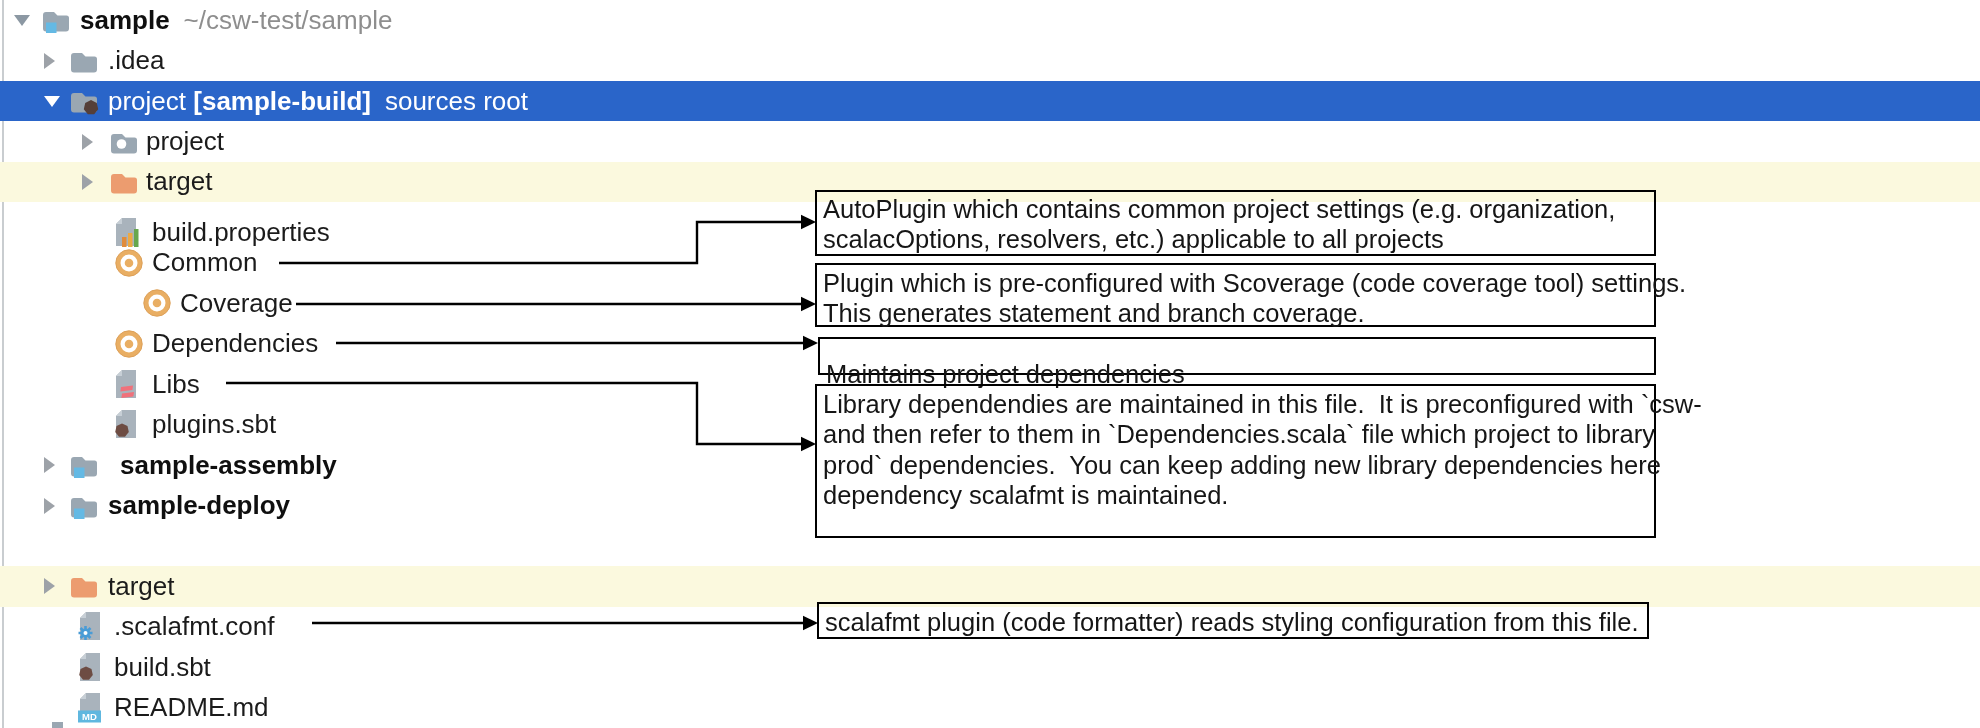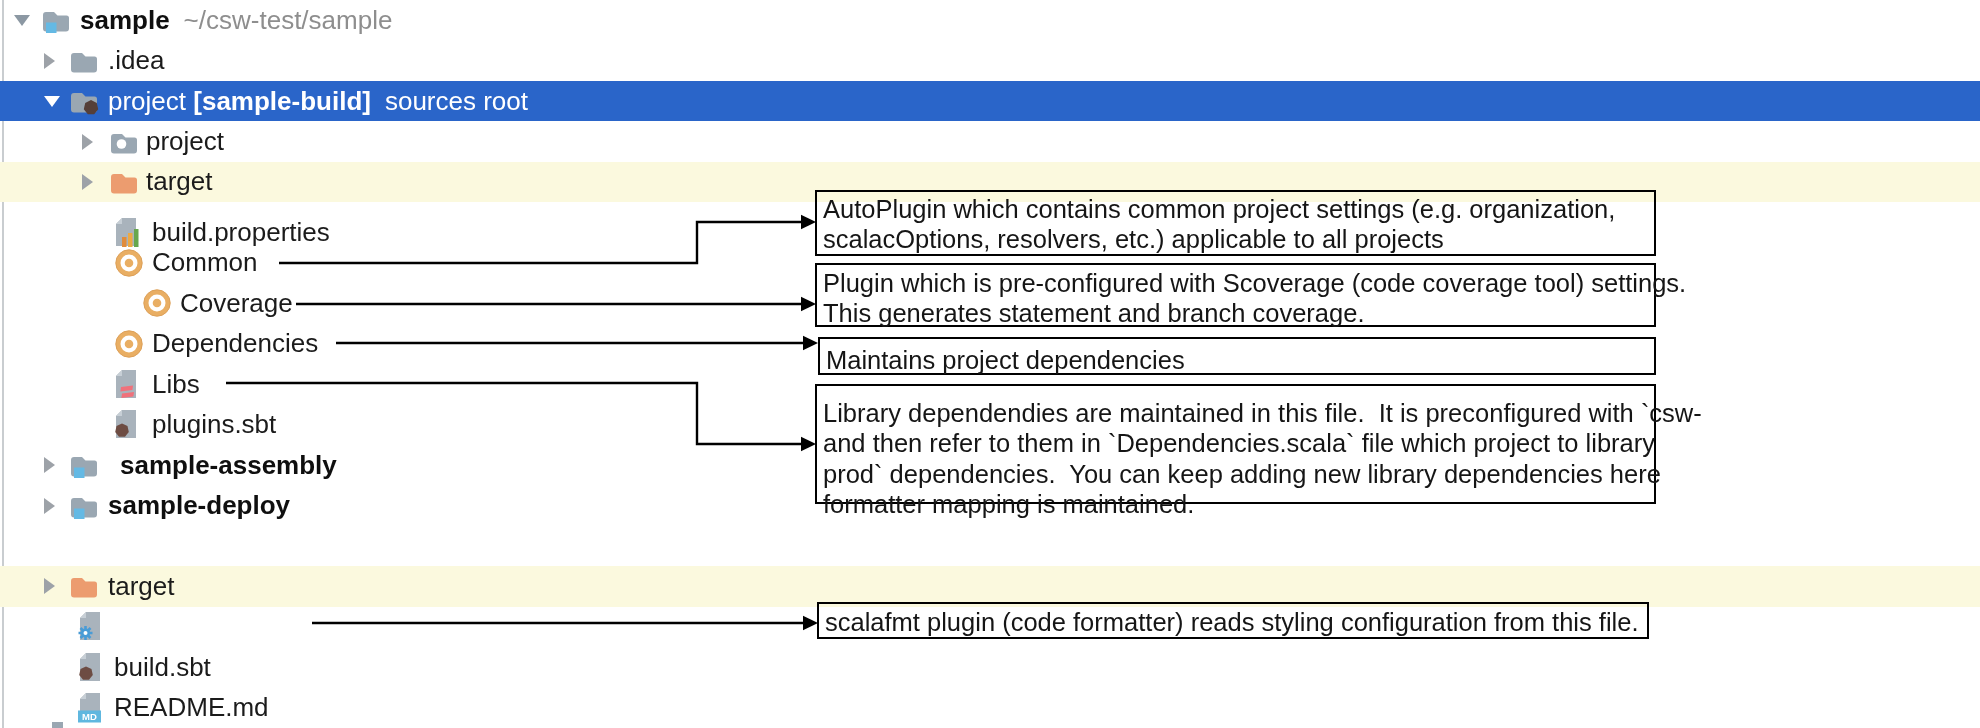--- a/index.html
+++ b/index.html
@@ -157,20 +157,21 @@
       <div class="row" style="top: 606.667px; height: 40.4444px;">
         <span class="icon" style="left: 78px; top: 4.72222px;"><svg width="26" height="31" viewBox="0 0 26 31">
             <path d="M8 1 H22 V29 H2 V7 Z" fill="#a9b3bc"></path>
             <path d="M8 1 V7 H2 Z" fill="#c7cfd6"></path>
             <g transform="translate(7.5,22)">
               <path stroke="#4a9cd6" stroke-width="2.6" d="M0 -7 V7 M-7 0 H7 M-5 -5 L5 5 M-5 5 L5 -5"></path>
               <circle r="4.6" fill="#4a9cd6"></circle>
               <circle r="2" fill="#ffffff"></circle>
             </g>
           </svg></span>
+        <span class="row-label" style="left: 114px;"><span class="seg">.scalafmt.conf</span></span>
       </div>
       <div class="row" style="top: 647.111px; height: 40.4444px;">
         <span class="icon" style="left: 78px; top: 4.72222px;"><svg width="26" height="31" viewBox="0 0 26 31">
             <path d="M8 1 H22 V29 H2 V7 Z" fill="#a9b3bc"></path>
             <path d="M8 1 V7 H2 Z" fill="#c7cfd6"></path>
             <polygon points="8,14.5 13.5,17.1 14.8,23.1 11,27.8 5,27.8 1.2,23.1 2.5,17.1" fill="#6d4c43"></polygon>
           </svg></span>
         <span class="row-label" style="left: 114px;"><span class="seg">build.sbt</span></span>
       </div>
       <div class="row" style="top: 687.556px; height: 40.4444px;">
@@ -207,27 +208,27 @@
     </svg>
   <div id="notes">
       <div class="note" style="left: 815px; top: 190px; width: 841px; height: 66px;">
         <div class="ln">AutoPlugin which contains common project settings (e.g. organization,</div>
         <div class="ln">scalacOptions, resolvers, etc.) applicable to all projects</div>
       </div>
       <div class="note" style="left: 815px; top: 263px; width: 841px; height: 64px; padding-top: 3px;">
         <div class="ln">Plugin which is pre-configured with Scoverage (code coverage tool) settings.</div>
         <div class="ln">This generates statement and branch coverage.</div>
       </div>
-      <div class="note" style="left: 818px; top: 337px; width: 838px; height: 38px; padding-top: 6px;">
+      <div class="note" style="left: 818px; top: 337px; width: 838px; height: 38px; padding-top: 20px;">
         <div class="ln">Maintains project dependencies</div>
       </div>
-      <div class="note" style="left: 815px; top: 384px; width: 841px; height: 120px; padding-top: 12px;">
+      <div class="note" style="left: 815px; top: 384px; width: 841px; height: 154px; padding-top: 3px;">
         <div class="ln">Library dependendies are maintained in this file.  It is preconfigured with `csw-</div>
         <div class="ln">and then refer to them in `Dependencies.scala` file which project to library</div>
         <div class="ln">prod` dependencies.  You can keep adding new library dependencies here</div>
-        <div class="ln">formatter mapping is maintained.</div>
+        <div class="ln">dependency scalafmt is maintained.</div>
       </div>
       <div class="note" style="left: 817px; top: 602px; width: 832px; height: 37px; padding-top: 3px;">
         <div class="ln">scalafmt plugin (code formatter) reads styling configuration from this file.</div>
       </div>
     </div>
   <div class="sliver" style="left:52px;top:722px;width:11px;height:6px;"></div>
 </div>
 
 </body></html>

